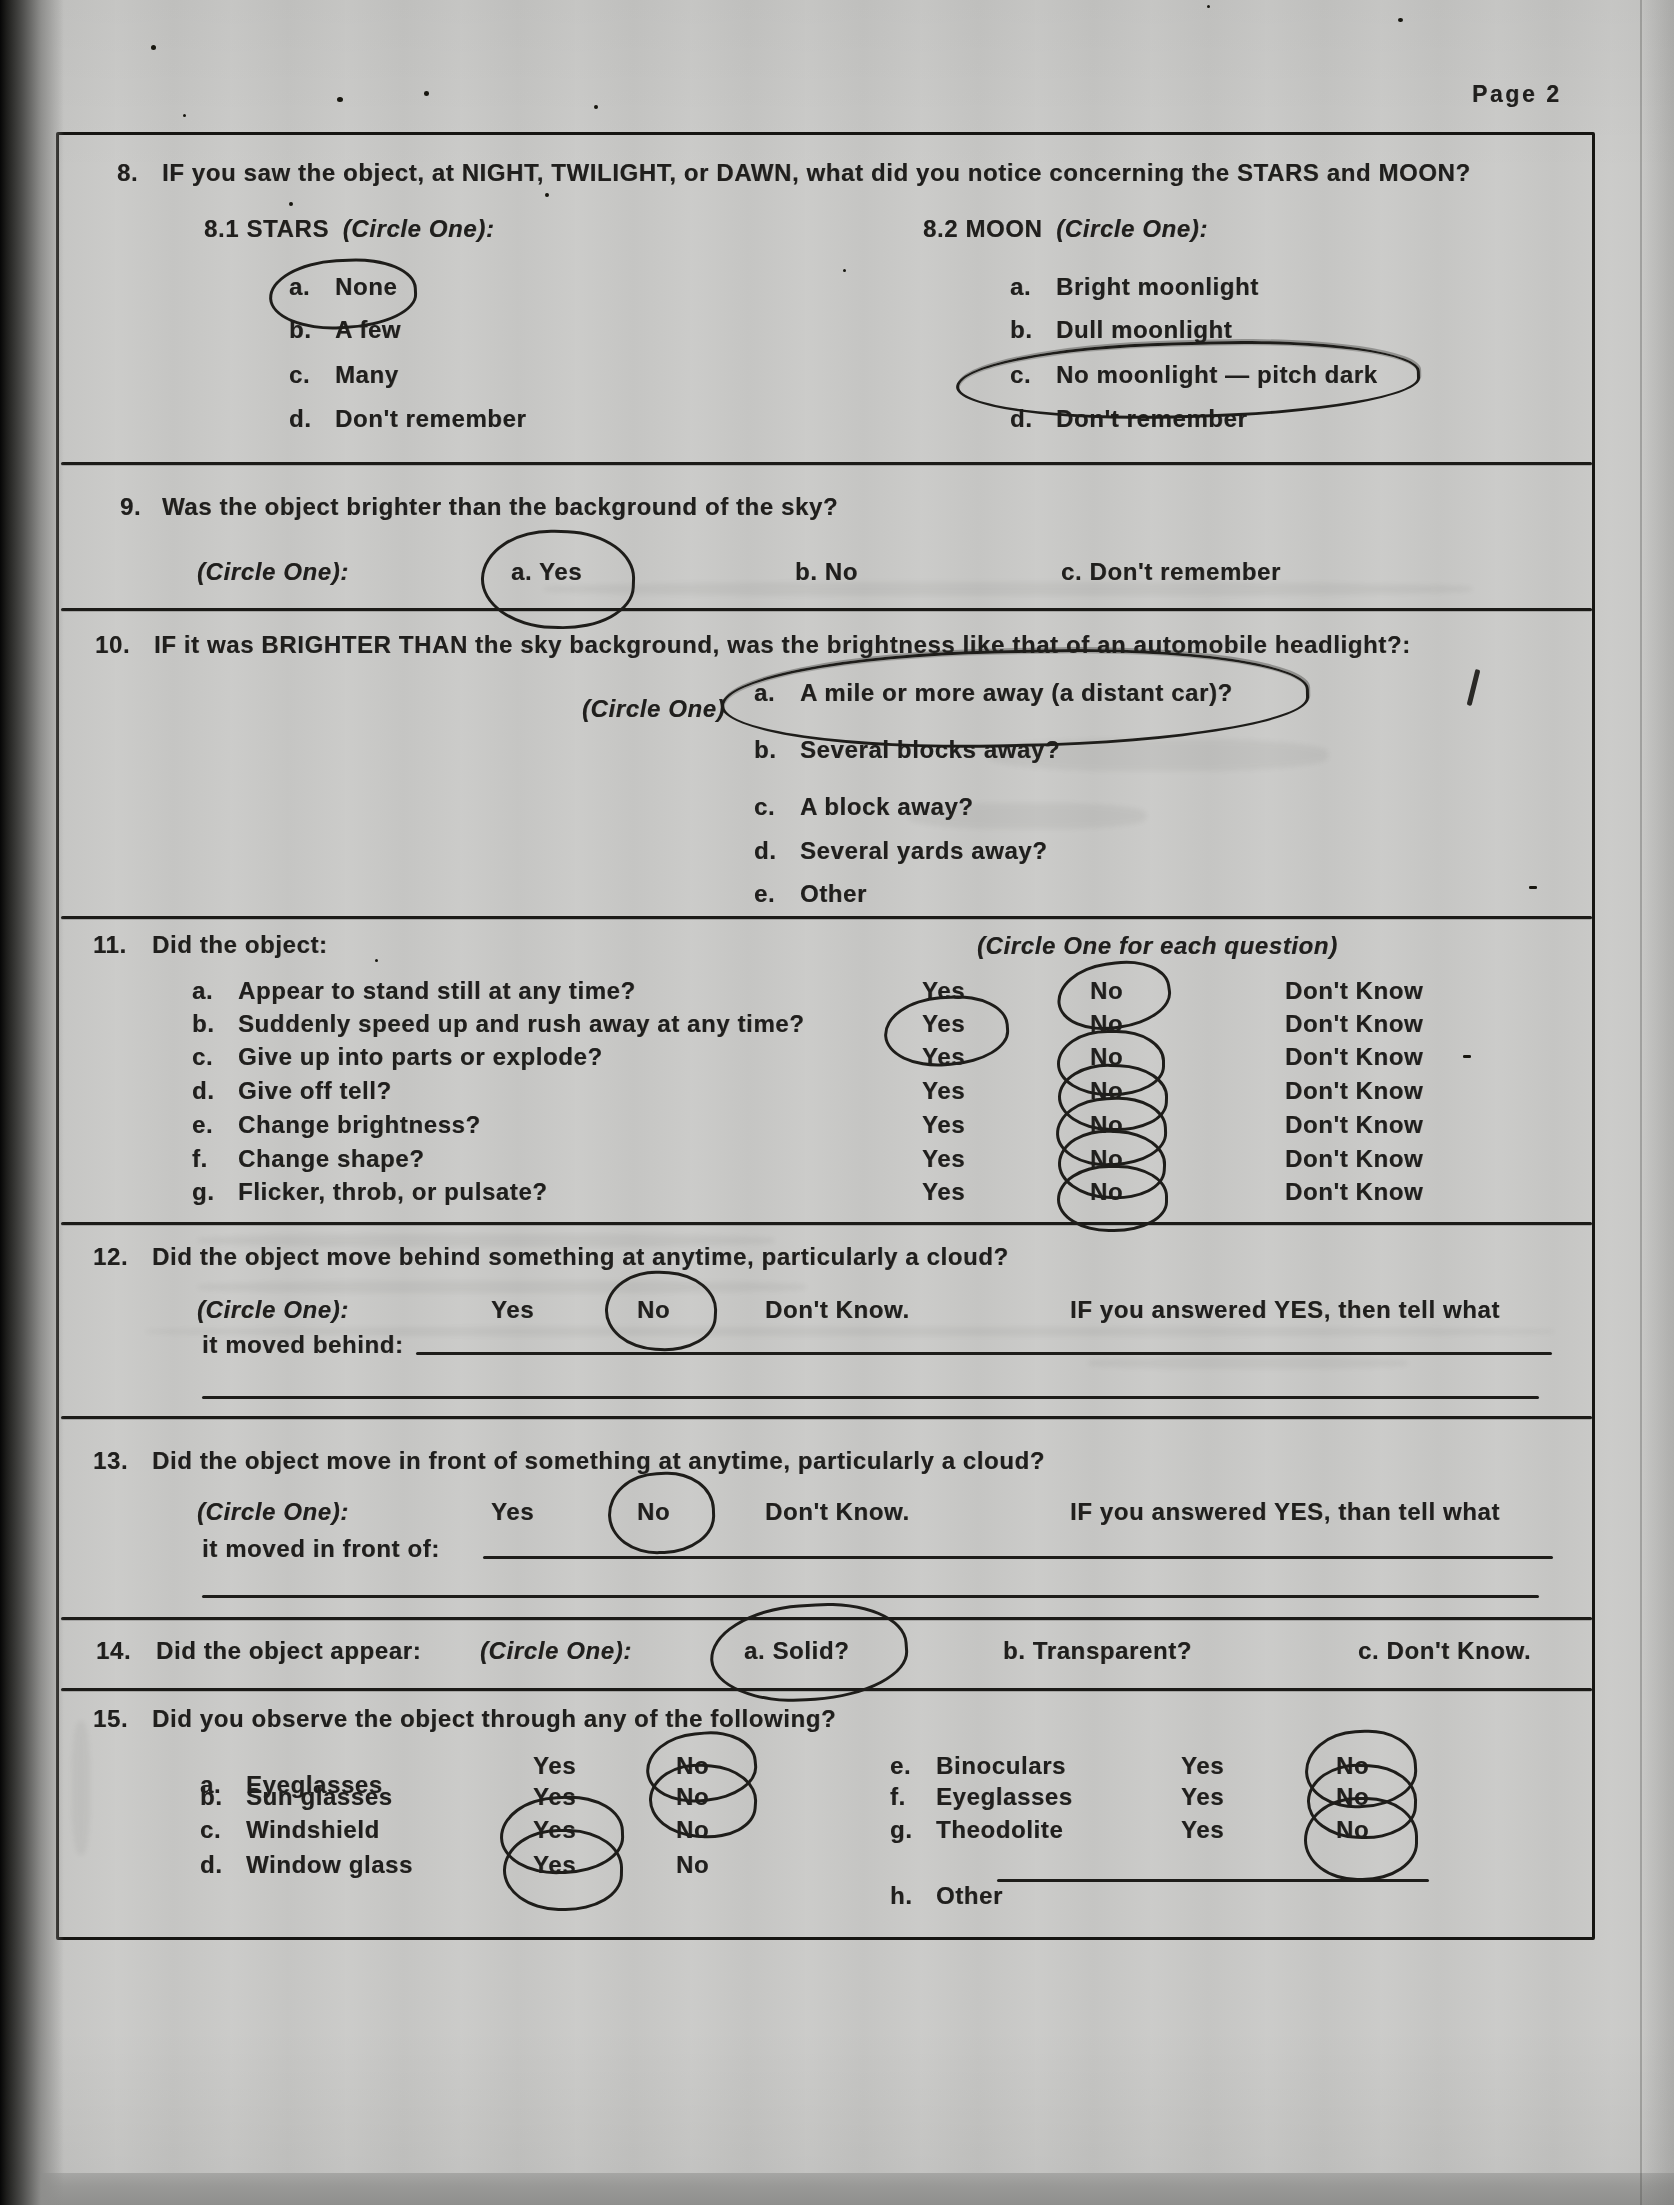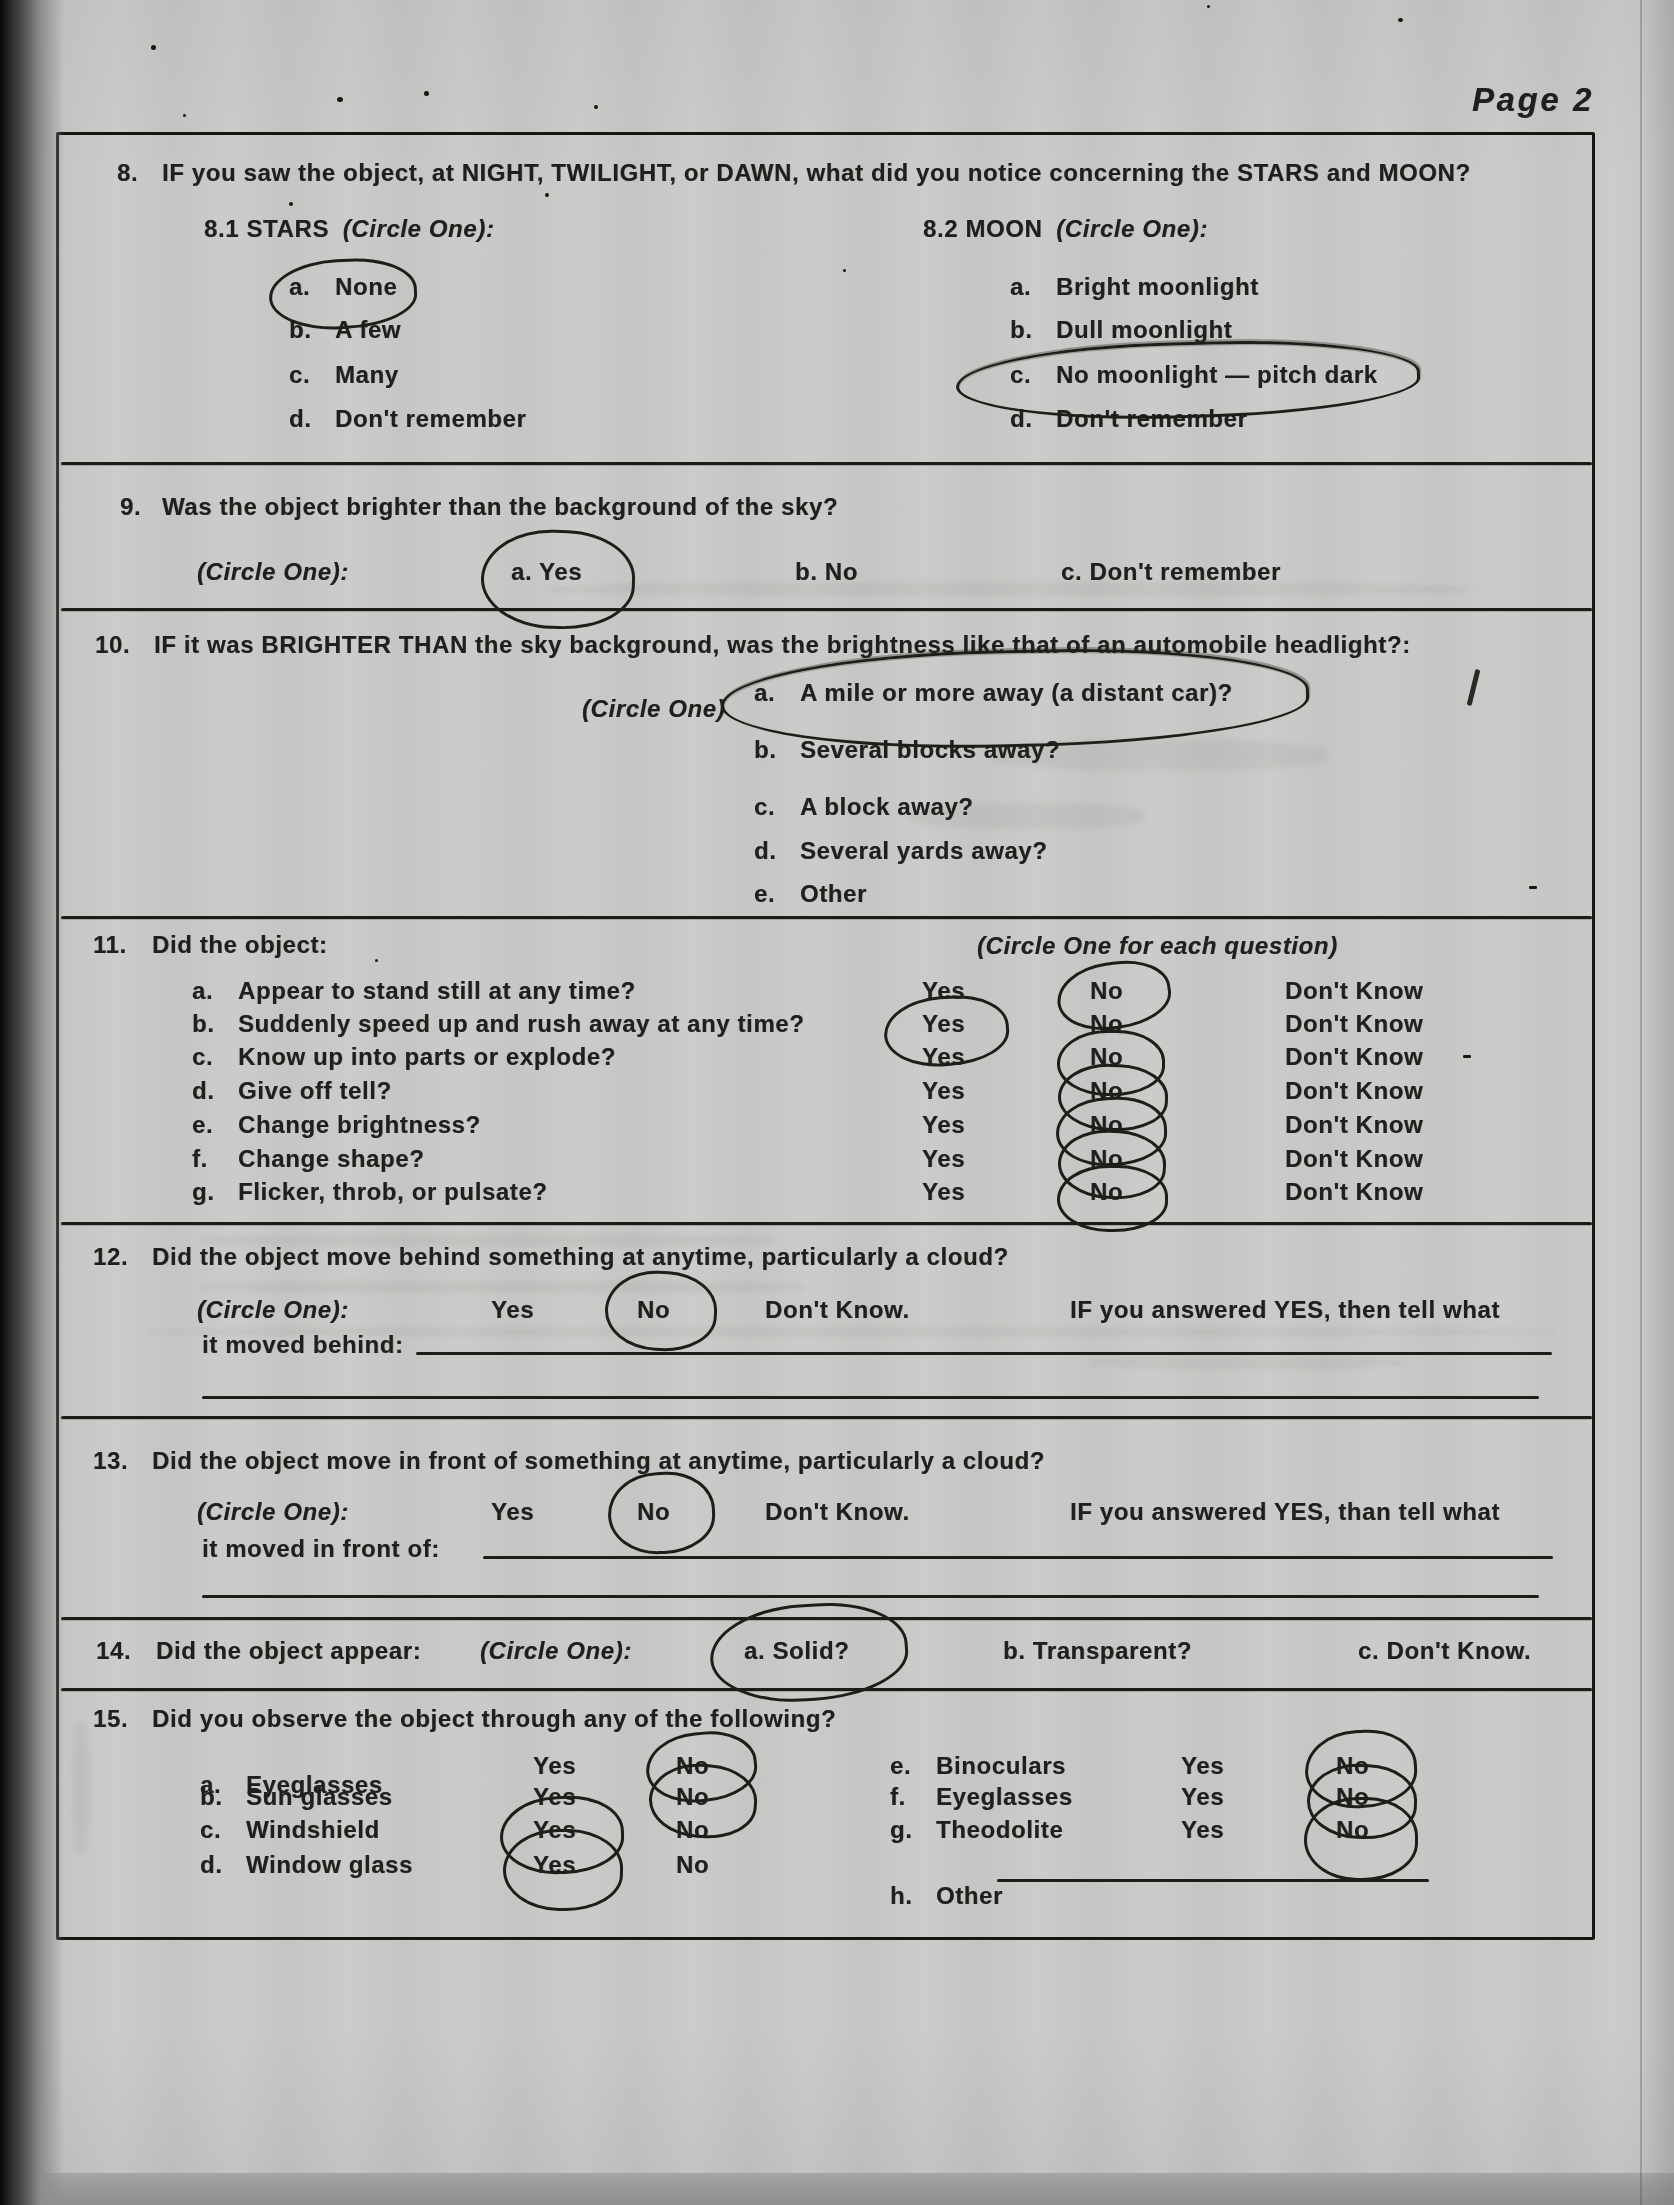--- a/index.html
+++ b/index.html
@@ -30,21 +30,21 @@
   .fold-line{position:absolute;left:1640px;top:0;width:1.9px;height:2205px;background:rgba(70,70,66,0.30);z-index:35;}
   .band-bottom{position:absolute;left:0;top:2173px;width:1674px;height:32px;z-index:30;
     background:linear-gradient(180deg,#a6a6a4 0%,#999997 40%,#8f8f8d 100%);}
   .pen{position:absolute;background:#2a2926;border-radius:1.9px;}
 </style>
 </head>
 <body>
 
 <div class="page">
 
-  <div class="t" style="left:1472px;top:82px;font-size:33px;letter-spacing:2.6px;font-style:italic;">Page 2</div>
+  <div class="t" style="left:1472px;top:82px;font-size:23px;letter-spacing:2.6px;">Page 2</div>
 
   <div class="box"></div>
 
   <div class="divider" style="top:462px;"></div>
   <div class="divider" style="top:608px;"></div>
   <div class="divider" style="top:916px;"></div>
   <div class="divider" style="top:1222px;"></div>
   <div class="divider" style="top:1416px;"></div>
   <div class="divider" style="top:1617px;"></div>
   <div class="divider" style="top:1688px;"></div>
@@ -101,21 +101,21 @@
   <div class="t" style="left:1090px;top:978px;">No</div>
   <div class="t" style="left:1285px;top:978px;">Don't Know</div>
   <div class="circle" style="left:1057px;top:962px;width:108px;height:61px;transform:rotate(-8deg);"></div>
 
   <div class="t" style="left:192px;top:1011px;"><span class="letter">b.</span><span>Suddenly speed up and rush away at any time?</span></div>
   <div class="t" style="left:922px;top:1011px;">Yes</div>
   <div class="t" style="left:1090px;top:1011px;">No</div>
   <div class="t" style="left:1285px;top:1011px;">Don't Know</div>
   <div class="circle" style="left:884px;top:996px;width:119px;height:64px;transform:rotate(-4deg);"></div>
 
-  <div class="t" style="left:192px;top:1044px;"><span class="letter">c.</span><span>Know up into parts or explode?</span></div>
+  <div class="t" style="left:192px;top:1044px;"><span class="letter">c.</span><span>Give up into parts or explode?</span></div>
   <div class="t" style="left:922px;top:1044px;">Yes</div>
   <div class="t" style="left:1090px;top:1044px;">No</div>
   <div class="t" style="left:1285px;top:1044px;">Don't Know</div>
   <div class="circle" style="left:1057px;top:1030px;width:102px;height:60px;"></div>
 
   <div class="t" style="left:192px;top:1078px;"><span class="letter">d.</span><span>Give off tell?</span></div>
   <div class="t" style="left:922px;top:1078px;">Yes</div>
   <div class="t" style="left:1090px;top:1078px;">No</div>
   <div class="t" style="left:1285px;top:1078px;">Don't Know</div>
   <div class="circle" style="left:1058px;top:1064px;width:104px;height:61px;transform:rotate(2deg);"></div>

